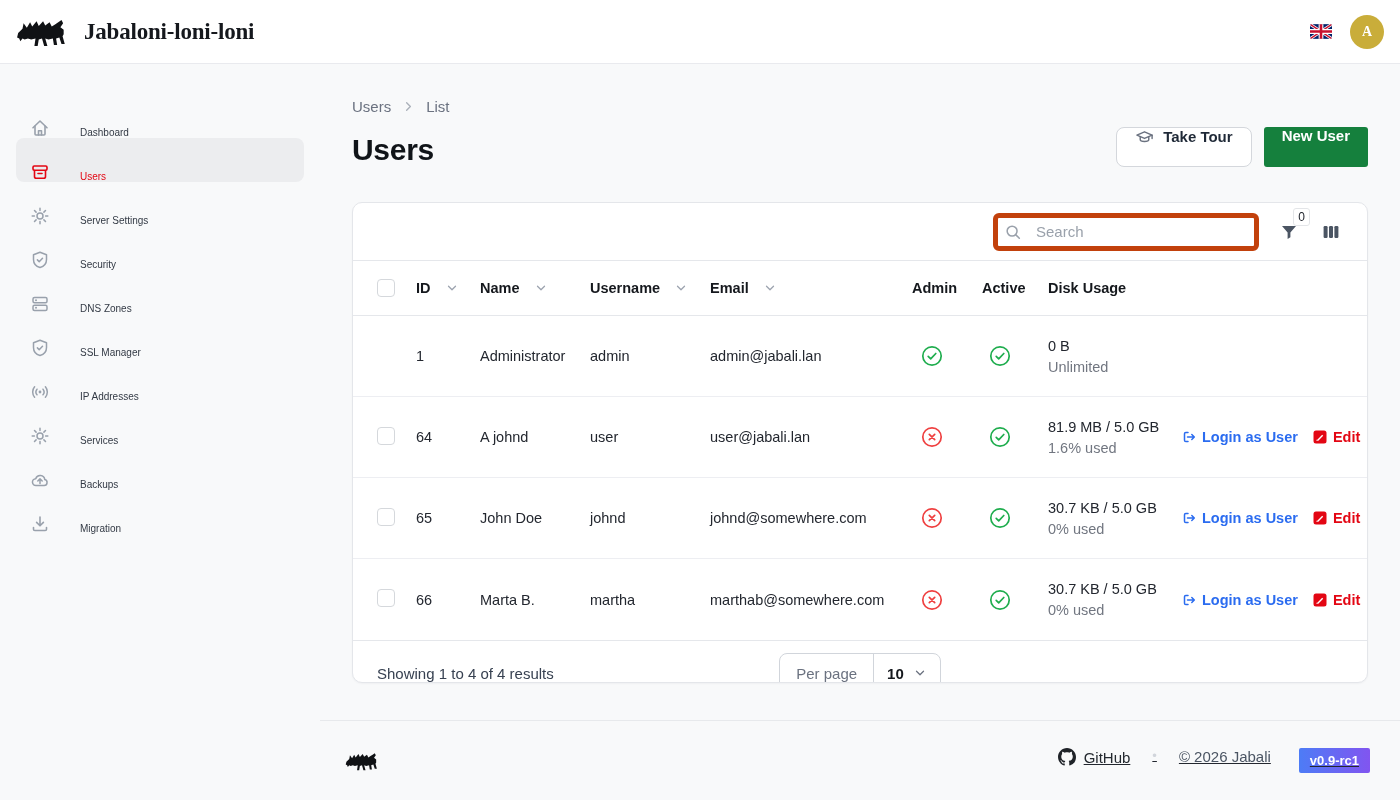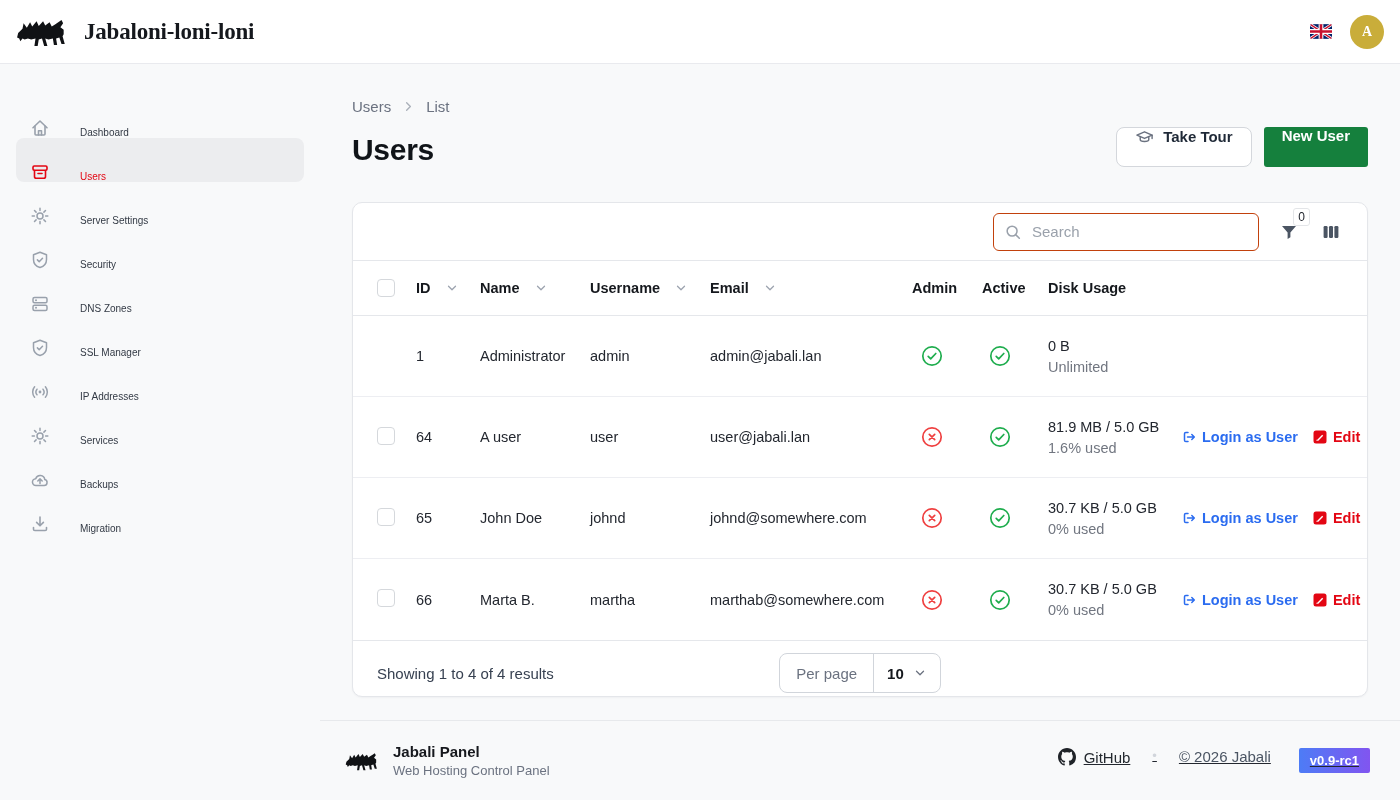--- a/index.html
+++ b/index.html
@@ -44,21 +44,21 @@
   .btn-new { background:#15803d; border-radius:3px; color:#fff; }
 
   
   .card { margin-top:35px; background:#fff; border:1px solid #e4e6ea; border-radius:10px;
           box-shadow:0 1px 2px rgba(16,24,40,.04); overflow:hidden; }
 
   .tool-row { height:57px; display:flex; align-items:center; justify-content:flex-end;
               gap:18px; padding:0 24px; }
   .search-wrap { position:relative; }
   .search-wrap svg { position:absolute; left:11px; top:10px; width:18px; height:18px; color:#9aa1ab; }
-  .search-input { width:266px; height:38px; border:1px solid #c2410c; border-radius:6px;
+  .search-input { width:266px; height:38px; border:5px solid #c2410c; border-radius:6px;
                   padding:0 12px 0 38px; font-size:15px; font-family:inherit; color:#23272f; outline:none; }
   .search-input::placeholder { color:#9aa1ab; }
   .icon-btn { position:relative; background:none; border:none; cursor:pointer; padding:2px; }
   .icon-btn svg { width:20px; height:20px; display:block; }
   .filter-badge { position:absolute; top:-12px; right:-9px; background:#fff; border:1px solid #e3e5e8;
                   border-radius:3px; font-size:12px; line-height:16px; padding:0 4px; color:#23272f; }
 
   
   .trow { display:grid; grid-template-columns:48px 64px 110px 120px 202px 70px 66px 136px minmax(0,1fr);
           align-items:center; }
@@ -78,21 +78,21 @@
   .disk-sub { color:#717680; margin-top:5px; }
   .actions-cell { display:flex; align-items:center; gap:14px; white-space:nowrap; overflow:hidden;
                   padding-left:12px; }
   .lnk { display:inline-flex; align-items:center; gap:5px; font-size:14.5px; font-weight:600;
          cursor:pointer; flex:0 0 auto; }
   .lnk svg { width:16px; height:16px; }
   .lnk-login { color:#2b6cf0;justify-content:space-between; }
   .lnk-edit { color:#e30613; }
 
   
-  .card-foot { height:56px; border-top:1px solid #e5e7eb; display:grid;
+  .card-foot { height:42px; border-top:1px solid #e5e7eb; display:grid;
                grid-template-columns:1fr auto 1fr; align-items:center; padding:12px 24px; }
   .summary { font-size:15px; color:#374151; }
   .per-page { display:flex; border:1px solid #d1d5db; border-radius:8px; overflow:hidden; height:40px;
               background:#fff; }
   .pp-label { display:flex; align-items:center; padding:0 16px; color:#6b7280; font-size:15px;
               border-right:1px solid #d1d5db; }
   .pp-select { display:flex; align-items:center; gap:9px; padding:0 13px; font-size:15px; color:#15181d;
                cursor:pointer;font-weight:bold; }
   .pp-select svg { width:14px; height:14px; color:#6b7280; }
 
@@ -337,21 +337,21 @@
             <div class="cell">
               <div class="disk-main">0 B</div>
               <div class="disk-sub">Unlimited</div>
             </div>
             <div class="actions-cell"></div>
           </div>
 
           <div class="trow">
             <div class="cell cell-cb"><input type="checkbox" style=""></div>
             <div class="cell">64</div>
-            <div class="cell">A user</div>
+            <div class="cell">A johnd</div>
             <div class="cell">user</div>
             <div class="cell">user@jabali.lan</div>
             <div class="cell cell-center">
                 <svg class="status-icon" viewBox="0 0 22 22">
                   <use href="#i-x-circle"></use>
                 </svg>
               </div>
             <div class="cell cell-center">
                 <svg class="status-icon" viewBox="0 0 22 22">
                   <use href="#i-check-circle"></use>
@@ -476,24 +476,20 @@
           <div></div>
         </div>
       </section>
     </main>
 
     <footer class="site-footer">
       <div class="foot-brand">
         <svg class="boar" viewBox="0 0 96 64">
             <use href="#boar-shape"></use>
           </svg>
-        <div>
-          <div class="foot-name">Jabali Panel</div>
-          <div class="foot-tag">Web Hosting Control Panel</div>
-        </div>
       </div>
       <div class="foot-right">
         <span class="gh-link">
           <svg viewBox="0 0 16 16" fill="#1f2328">
             <path d="M8 0C3.58 0 0 3.58 0 8c0 3.54 2.29 6.53 5.47 7.59.4.07.55-.17.55-.38 0-.19-.01-.82-.01-1.49-2.01.37-2.53-.49-2.69-.94-.09-.23-.48-.94-.82-1.13-.28-.15-.68-.52-.01-.53.63-.01 1.08.58 1.23.82.72 1.21 1.87.87 2.33.66.07-.52.28-.87.51-1.07-1.78-.2-3.64-.89-3.64-3.95 0-.87.31-1.59.82-2.15-.08-.2-.36-1.02.08-2.12 0 0 .67-.21 2.2.82.64-.18 1.32-.27 2-.27s1.36.09 2 .27c1.53-1.04 2.2-.82 2.2-.82.44 1.1.16 1.92.08 2.12.51.56.82 1.27.82 2.15 0 3.07-1.87 3.75-3.65 3.95.29.25.54.73.54 1.48 0 1.07-.01 1.93-.01 2.2 0 .21.15.46.55.38A8.01 8.01 0 0 0 16 8c0-4.42-3.58-8-8-8z"></path>
           </svg>
           <span>GitHub</span>
         </span>
         <span class="dot-sep">•</span>
         <span class="copyright">© 2026 Jabali</span>

